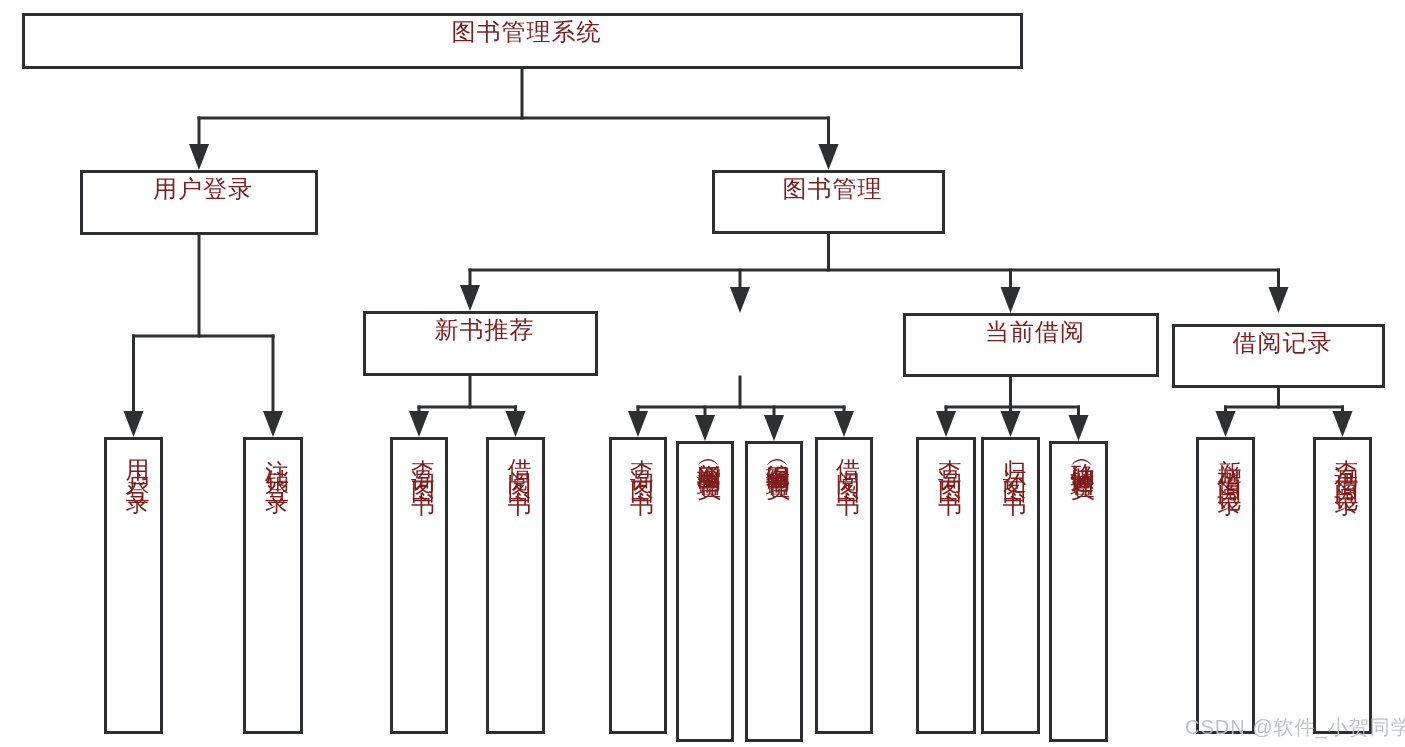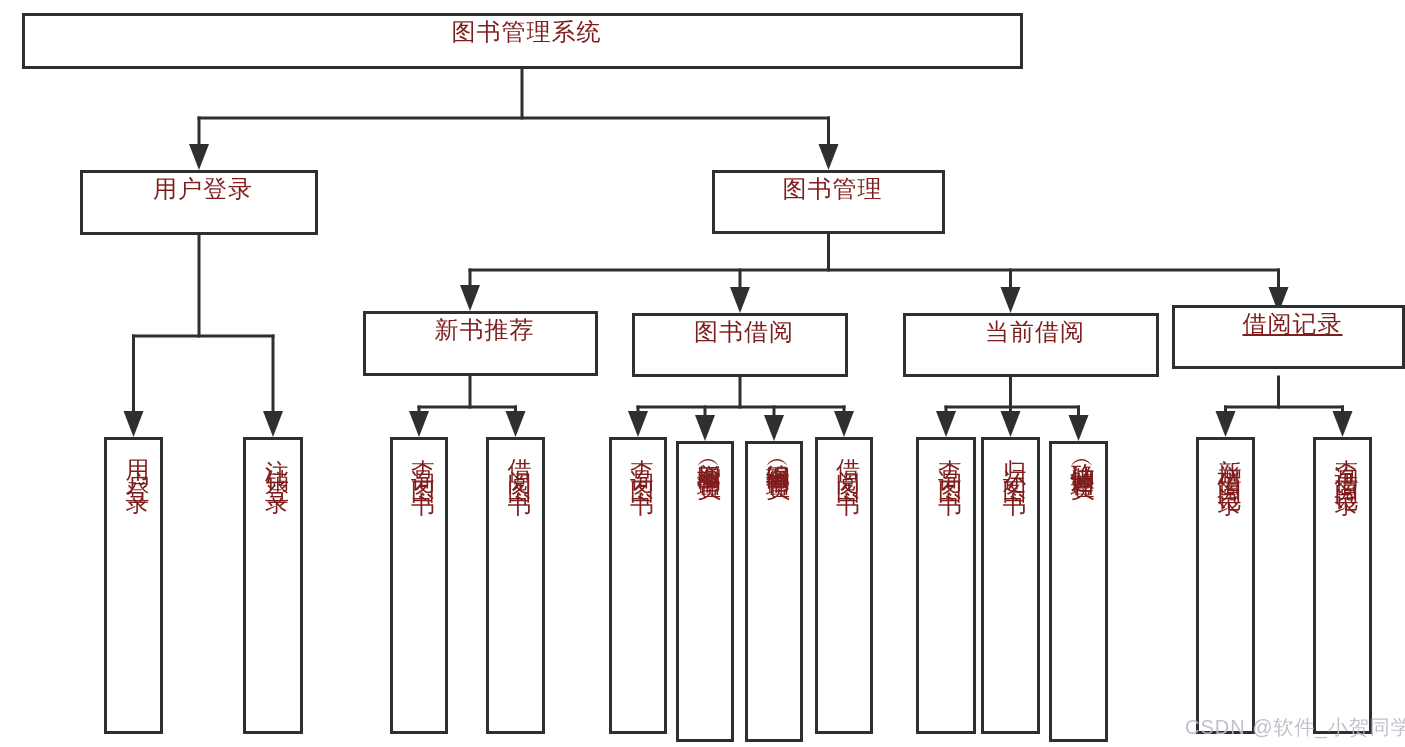--- a/index.html
+++ b/index.html
@@ -135,27 +135,24 @@
   <div class="node" style="left:80px; top:170px; width:238px; height:65px;">
     <span>用户登录</span>
   </div>
   <div class="node" style="left:712px; top:170px; width:233px; height:64px;">
     <span>图书管理</span>
   </div>
 
   <div class="node" style="left:363px; top:311px; width:235px; height:65px;">
     <span>新书推荐</span>
   </div>
-  <div class="node" style="left:632px; top:313px; width:216px; height:64px;">
-    <span>图书借阅</span>
-  </div>
   <div class="node" style="left:903px; top:313px; width:256px; height:64px;">
     <span>当前借阅</span>
   </div>
-  <div class="node" style="left:1172px; top:305px; width:233px; height:64px;text-decoration:underline;">
+  <div class="node" style="left:1172px; top:324px; width:213px; height:64px;">
     <span>借阅记录</span>
   </div>
 
   <div class="node" style="left:104px; top:437px; width:59px; height:297px;">
     <span class="v">用户登录</span>
   </div>
   <div class="node" style="left:243px; top:437px; width:60px; height:297px;">
     <span class="v">注销登录</span>
   </div>
 

